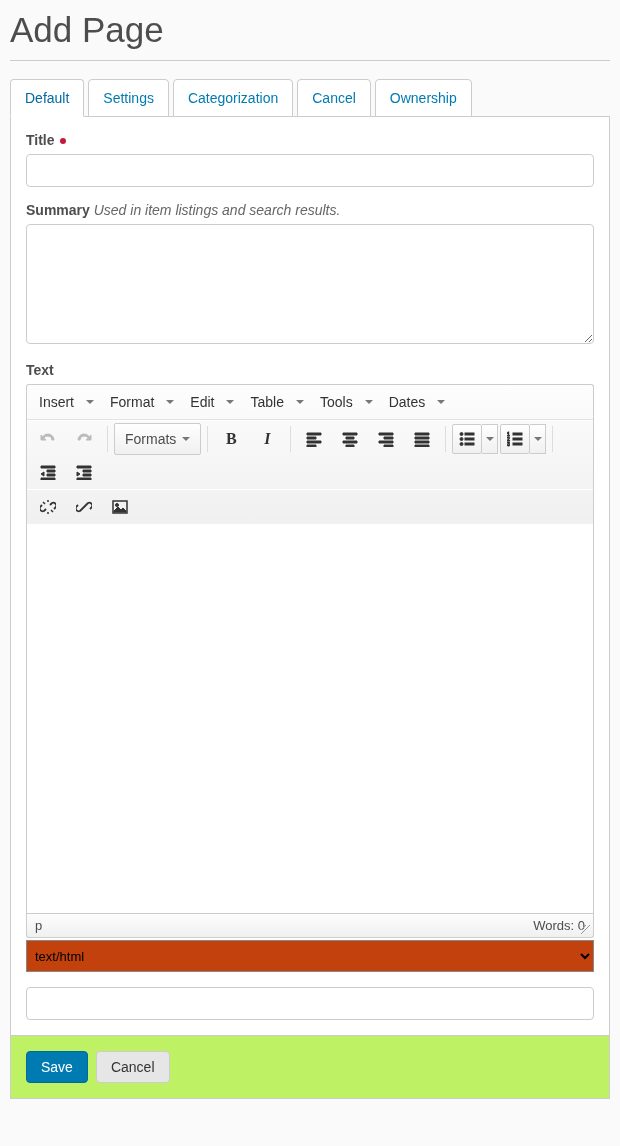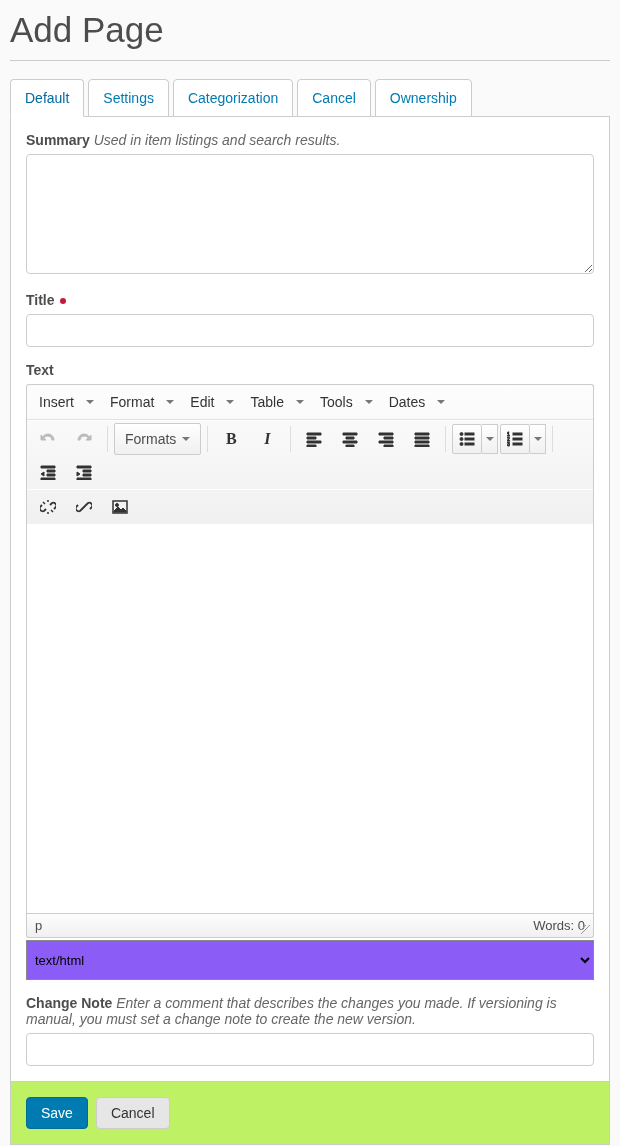--- a/index.html
+++ b/index.html
@@ -182,23 +182,23 @@
 }
 .resize-grip {
   position: absolute; right: 2px; bottom: 2px;
   width: 10px; height: 10px;
   background:
     linear-gradient(135deg, transparent 6px, #999 6px, #999 7px, transparent 7px),
     linear-gradient(135deg, transparent 3px, #999 3px, #999 4px, transparent 4px);
 }
 .mime-select {
   width: 100%;
-  height: 40px;
+  height: 32px;
   border: 1px solid #888;
-  background: #8b5cf6;
+  background: #c2410c;
   font-size: 13px;
   padding: 0 4px;
   margin-top: 2px;
 }
 .button-row { padding: 15px; background: #bef264; border: 1px solid #ccc; border-top: none; display: flex; gap: 8px; }
 .btn {
   padding: 7px 14px;
   font-size: 14px;
   border-radius: 4px;
   cursor: pointer;
@@ -221,32 +221,32 @@
     <div class="tab">Settings</div>
     <div class="tab">Categorization</div>
     <div class="tab">Cancel</div>
     <div class="tab">Ownership</div>
   </div>
 
   <div class="tab-content">
 
     <div class="form-group">
       <div class="label-row">
+        <span class="label-bold">Title</span>
+        <span class="required-dot"></span>
+      </div>
+      <input type="text" class="input-text" value="" style="">
+    </div>
+
+    <div class="form-group">
+      <div class="label-row">
         <span class="label-bold">Summary</span>
         <span class="label-help">Used in item listings and search results.</span>
       </div>
       <textarea class="textarea" style=""></textarea>
-    </div>
-
-    <div class="form-group">
-      <div class="label-row">
-        <span class="label-bold">Title</span>
-        <span class="required-dot"></span>
-      </div>
-      <input type="text" class="input-text" value="" style="">
     </div>
 
     <div class="form-group">
       <div class="label-row">
         <span class="label-bold">Text</span>
       </div>
 
       <div class="editor-wrap">
         <div class="editor-toolbar">
 
@@ -398,24 +398,20 @@
           <span class="resize-grip"></span>
         </div>
       </div>
 
       <select class="mime-select">
         <option>text/html</option>
       </select>
     </div>
 
     <div class="form-group" style="margin-bottom:0">
-      <div class="label-row">
-        <span class="label-bold">Change Note</span>
-        <span class="label-help">Enter a comment that describes the changes you made. If versioning is manual, you must set a change note to create the new version.</span>
-      </div>
       <input type="text" class="input-text" value="" style="">
     </div>
   </div>
 
   <div class="button-row">
     <button class="btn btn-primary">Save</button>
     <button class="btn btn-default">Cancel</button>
   </div>
 </div>
 

